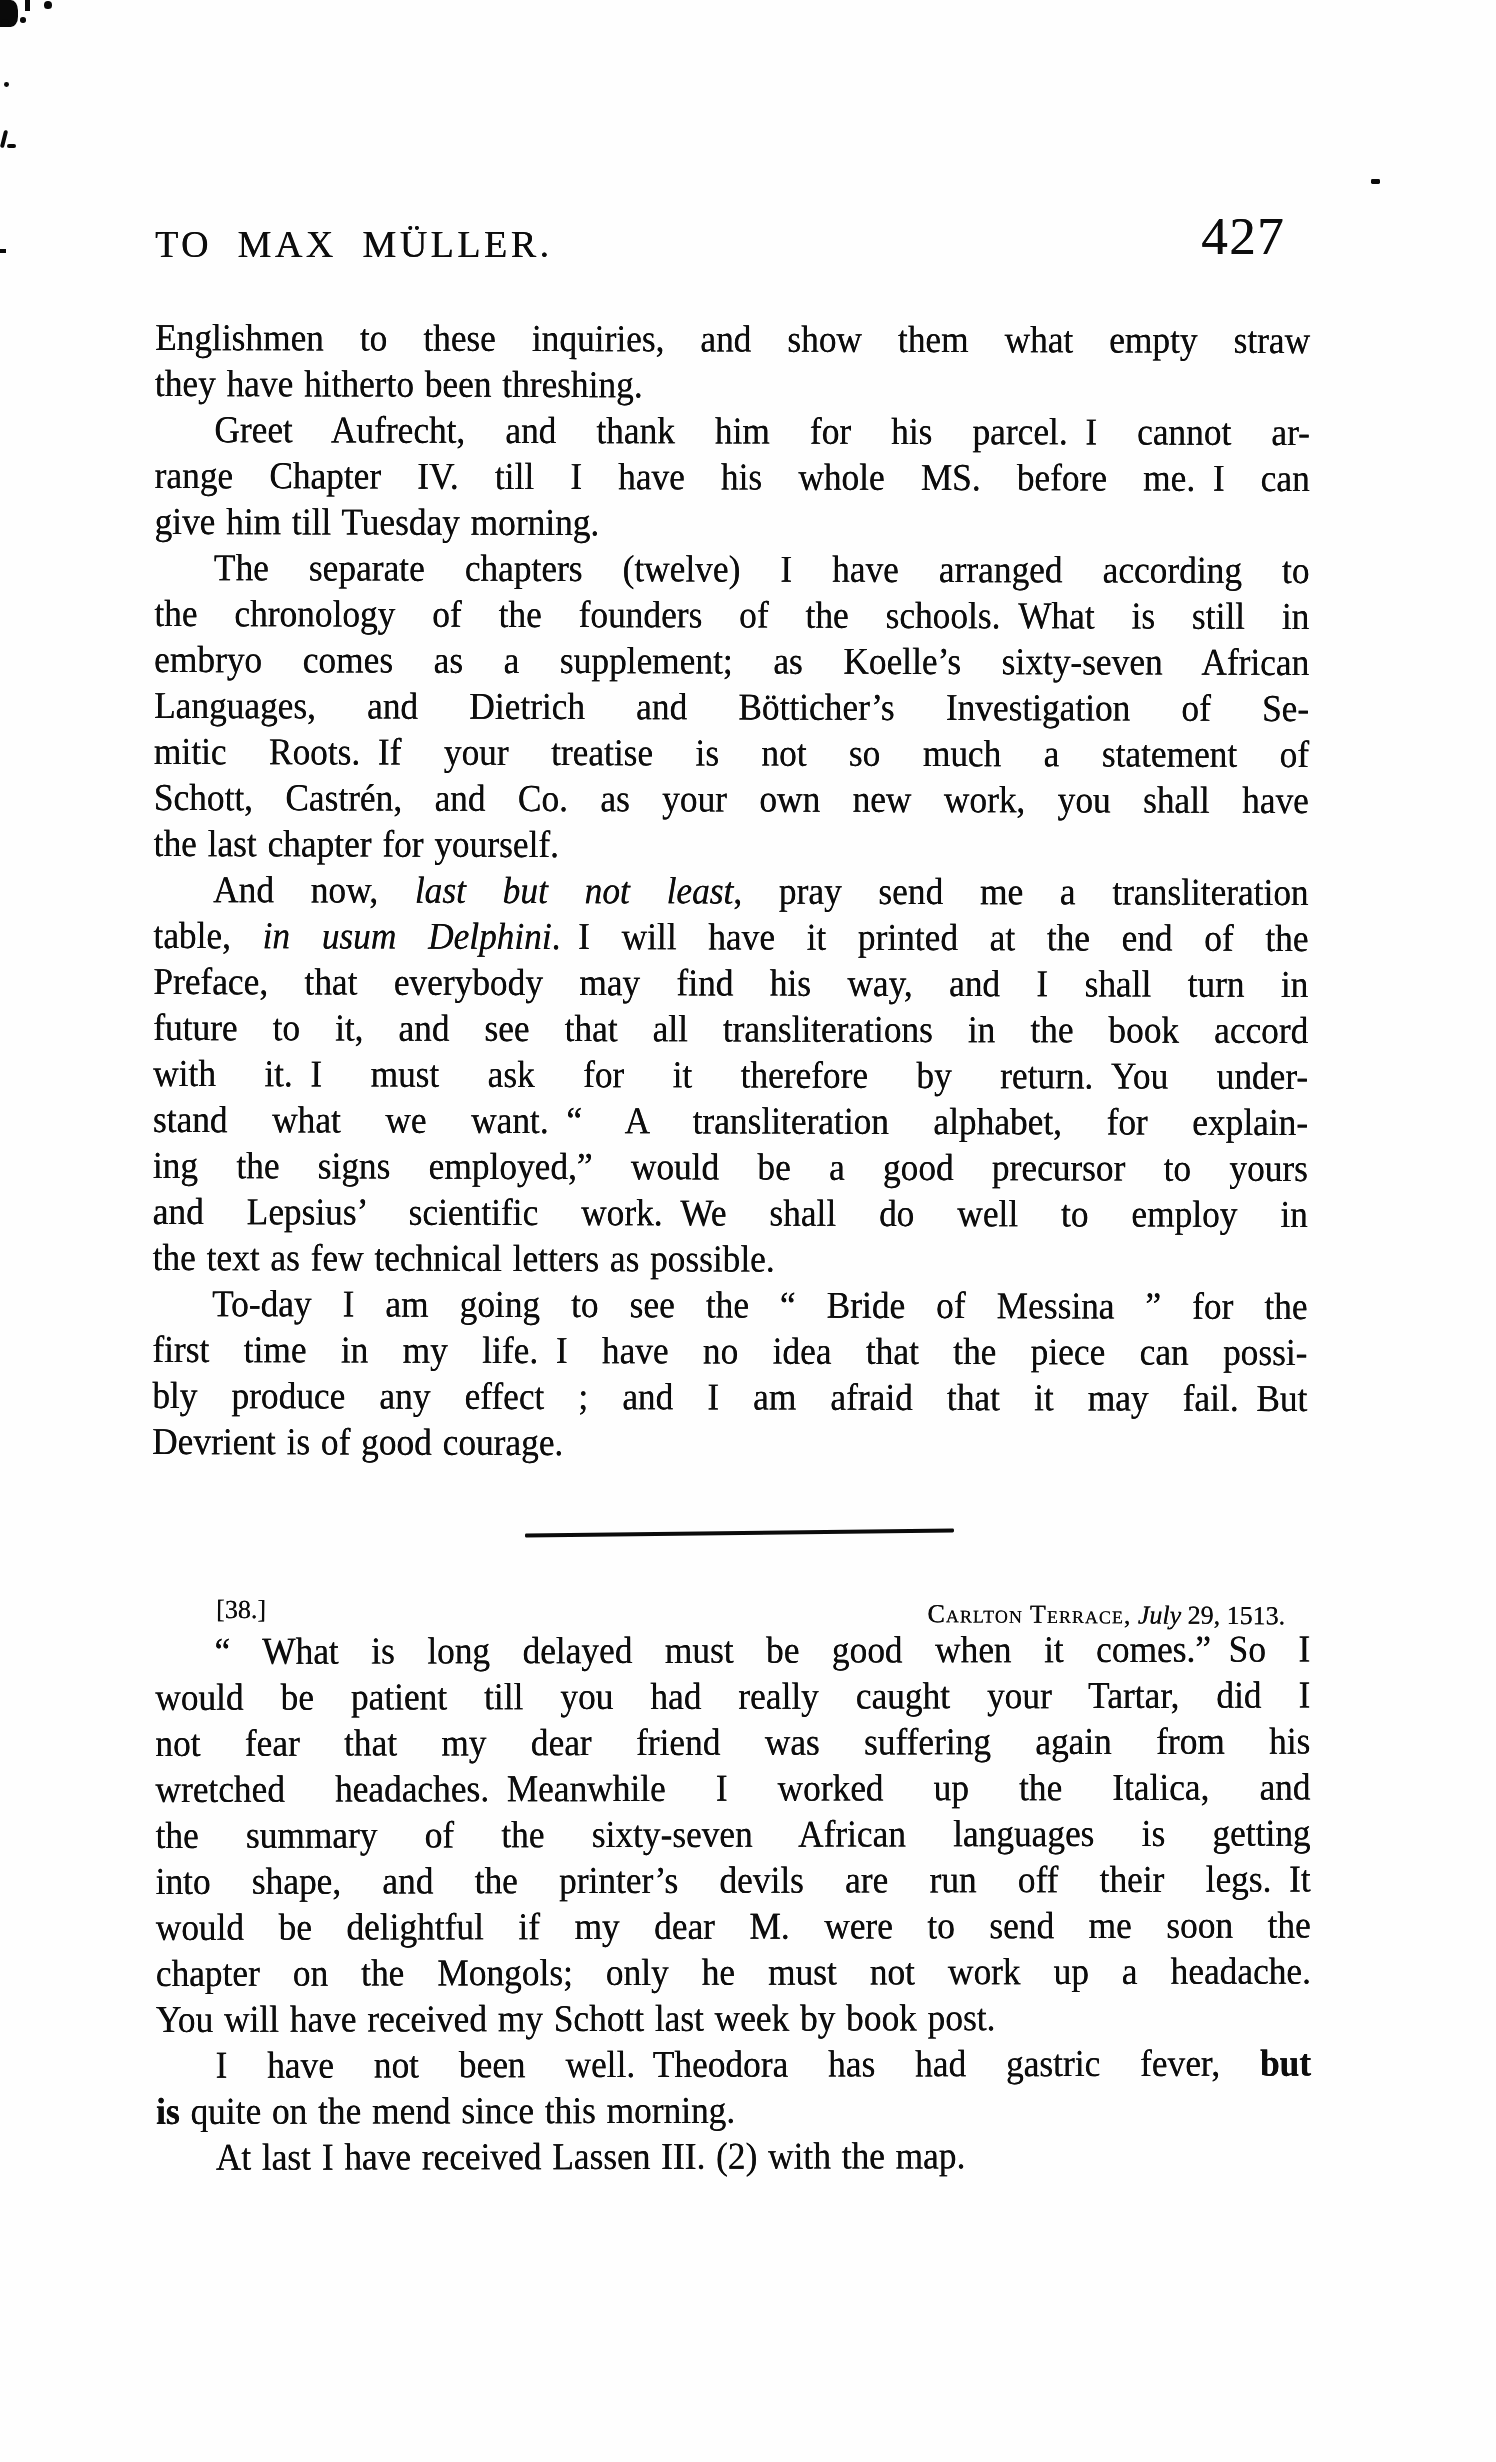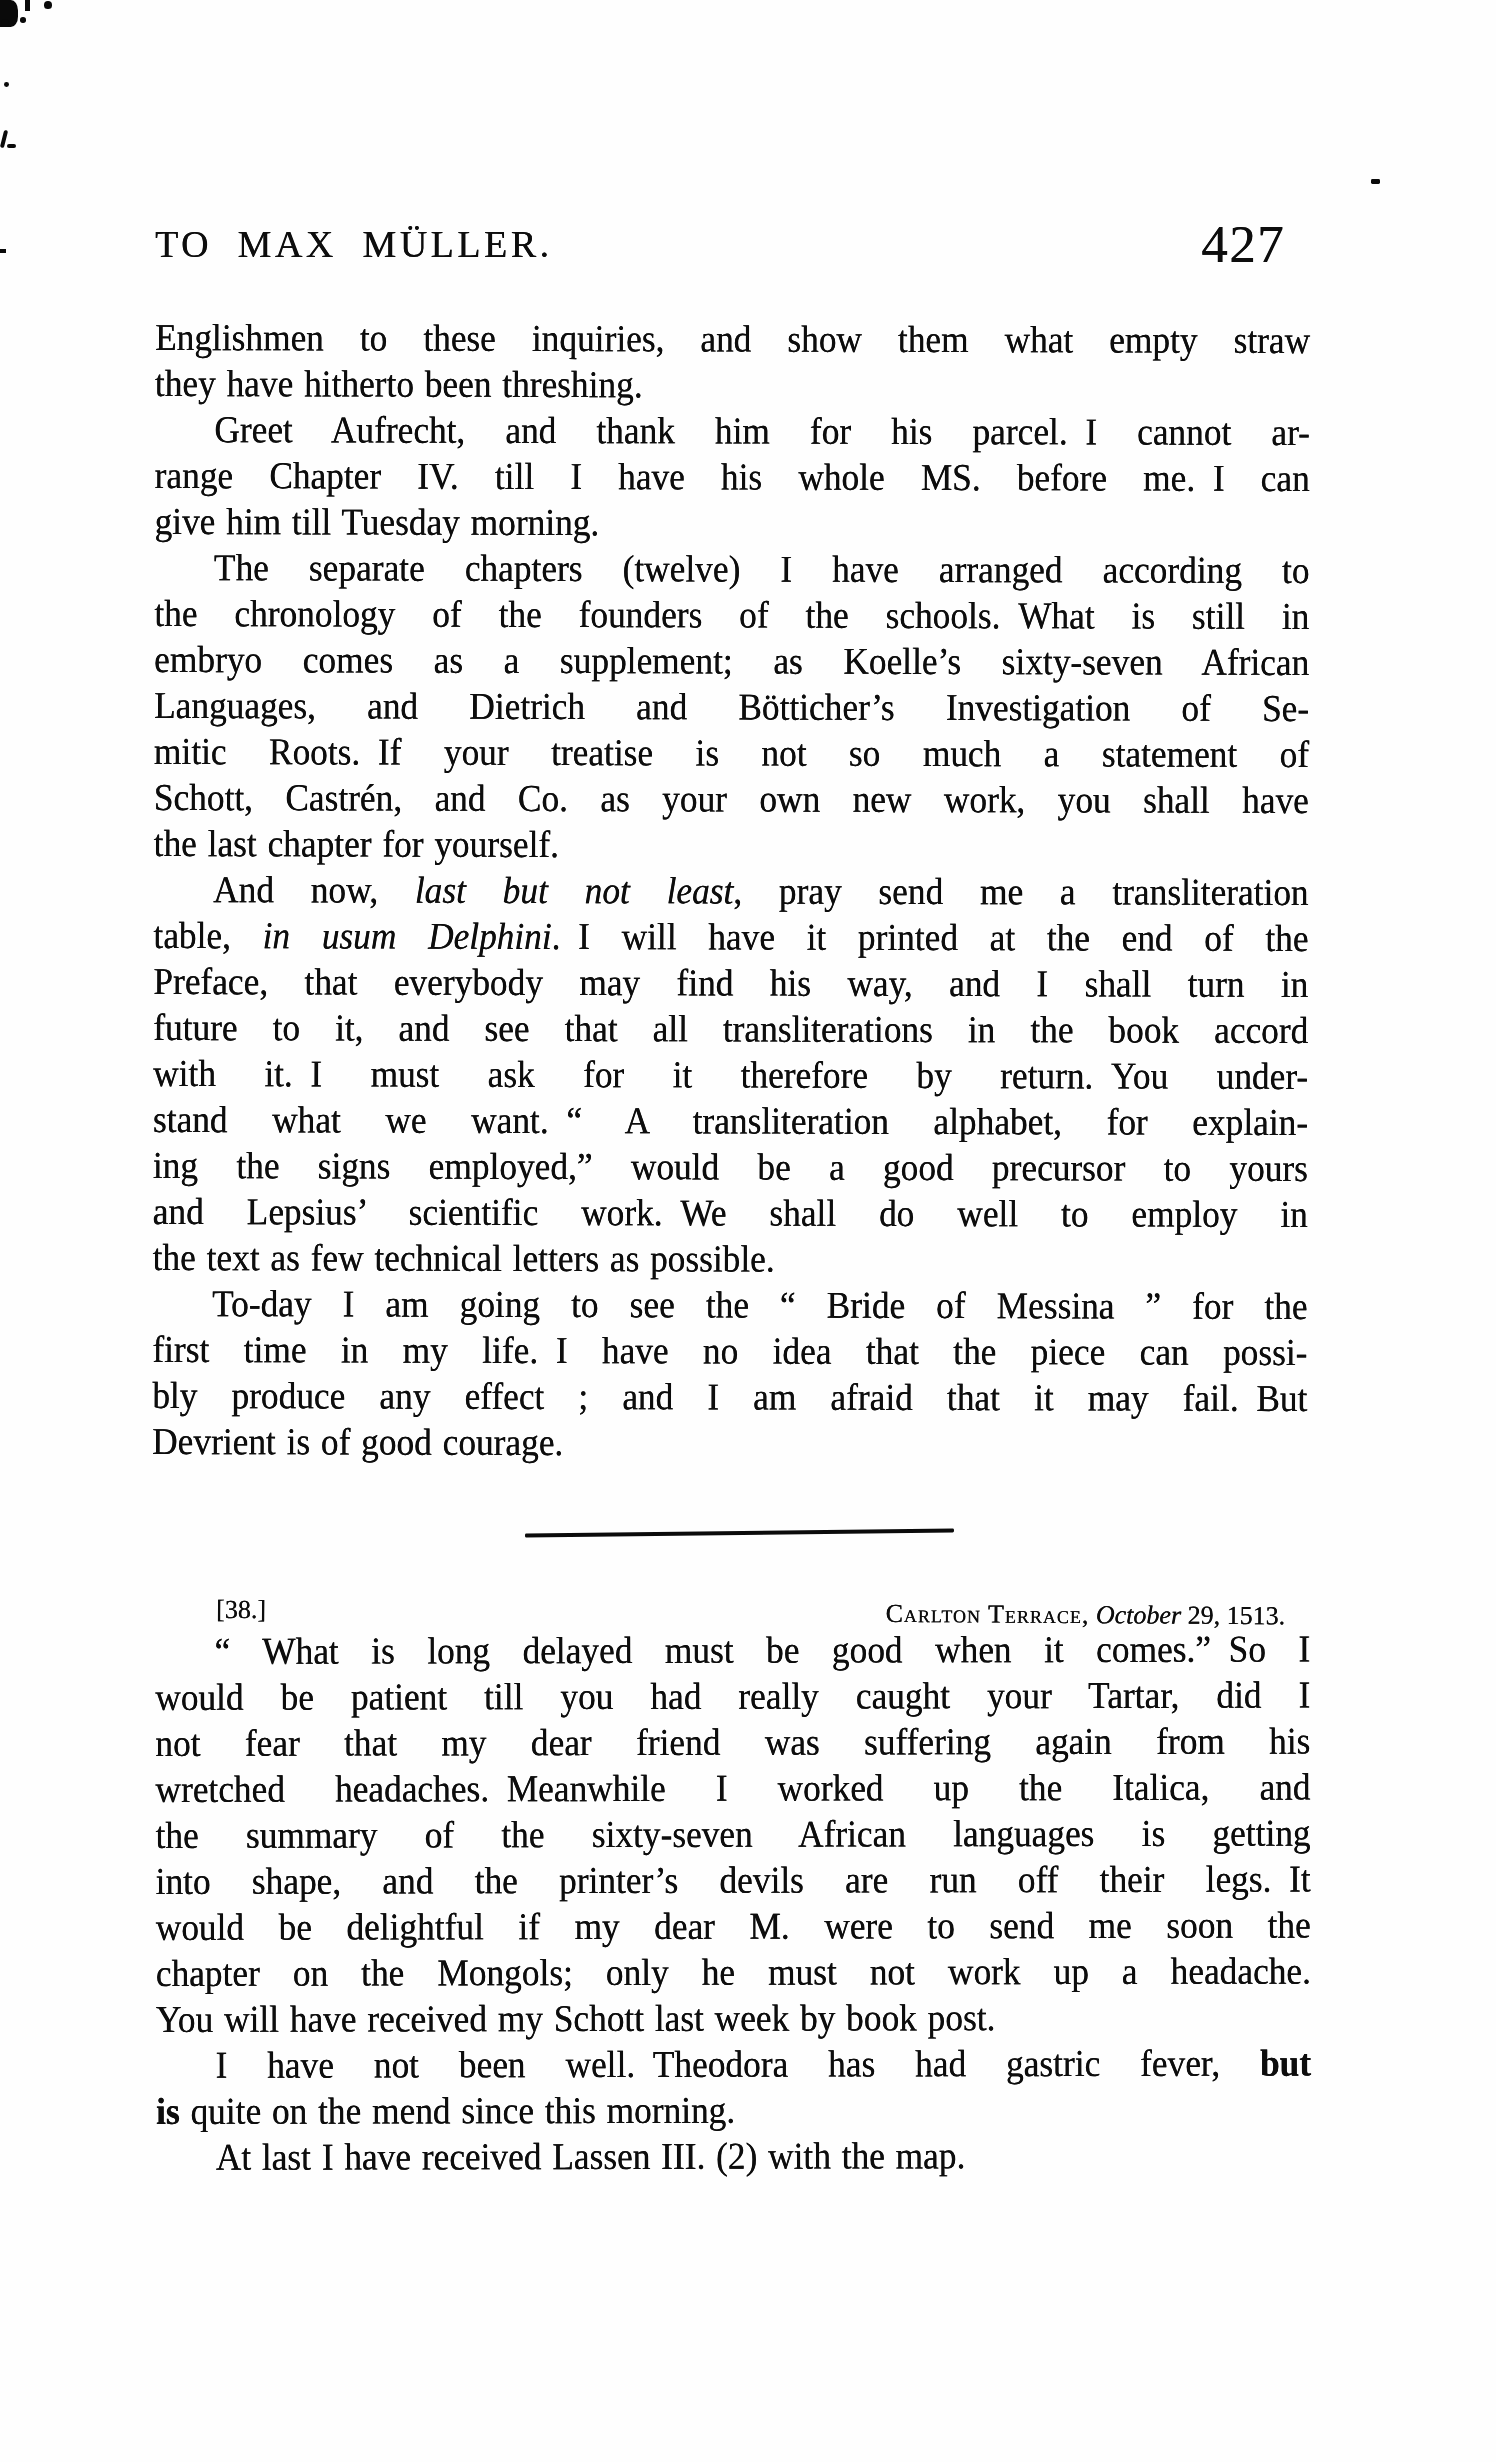--- a/index.html
+++ b/index.html
@@ -9,21 +9,21 @@
     font-family:"Liberation Serif", serif;
     text-shadow: 0.3px 0 0 currentColor;
   }
   .page-title {
     position:absolute; top:223px; left:155px; width:1155px;
     text-align:left; font-size:38px; line-height:42px;
     letter-spacing:3.5px; word-spacing:12.6px; white-space:nowrap;
   }
   .page-number {
     position:absolute; top:208px; right:211px;
-    font-size:53px; line-height:56px; letter-spacing:1.4px;margin-top:8px;
+    font-size:53px; line-height:56px; letter-spacing:1.4px;
   }
   .body-block {
     position:absolute; left:155px; width:1242px;
     transform-origin:left top;
   }
   .body-top-block    { top:314px;  transform: rotate(0.15deg) scaleX(0.93); }
   .body-bottom-block { top:1628px; transform: rotate(-0.12deg) scaleX(0.93); }
   .line {
     height:46px; line-height:46px; font-size:38px;
     text-align:justify; text-align-last:justify;
@@ -101,21 +101,21 @@
         <div class="line last"><span>Devrient is of good courage.</span></div>
       </div>
     </div>
 
   <div class="rule"></div>
 
   <div class="letter-heading">
     <span class="letter-number">[38.]</span>
     <span class="letter-placedate">
       <span class="sc">Carlton Terrace,</span>
-      <span class="it">October</span><span> 29, 1513.</span>
+      <span class="it">July</span><span> 29, 1513.</span>
     </span>
   </div>
 
   <div id="body-bottom" class="body-block body-bottom-block">
       <div class="paragraph">
         <div class="line indent"><span>“ What is long delayed must be good when it comes.” So I</span></div>
         <div class="line"><span>would be patient till you had really caught your Tartar, did I</span></div>
         <div class="line"><span>not fear that my dear friend was suffering again from his</span></div>
         <div class="line"><span>wretched headaches. Meanwhile I worked up the Italica, and</span></div>
         <div class="line"><span>the summary of the sixty-seven African languages is getting</span></div>

